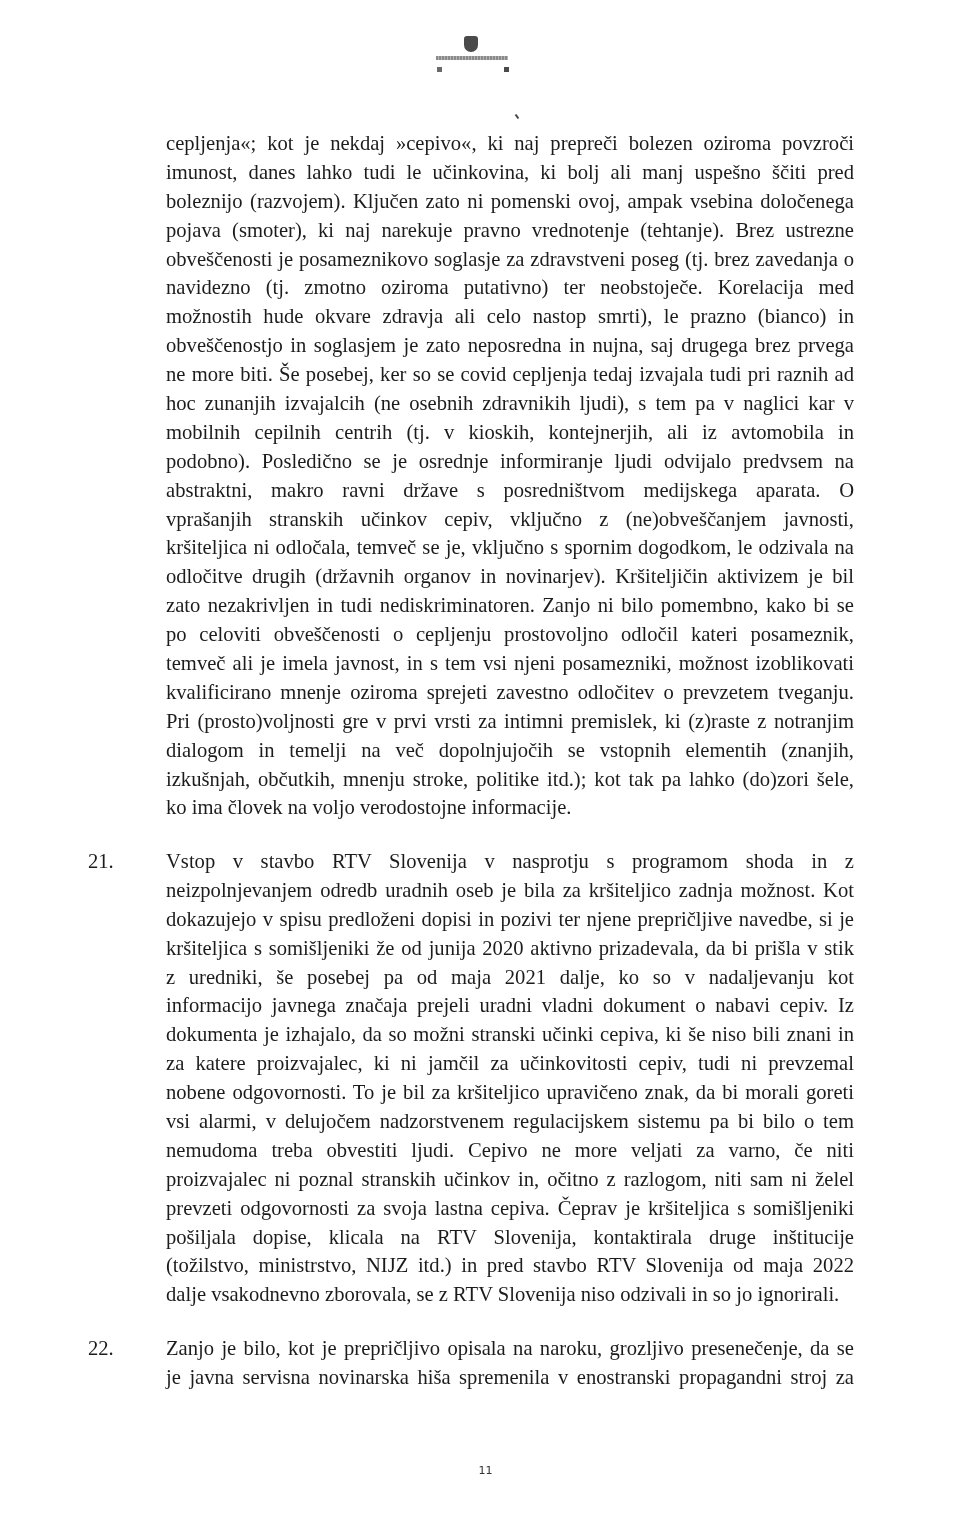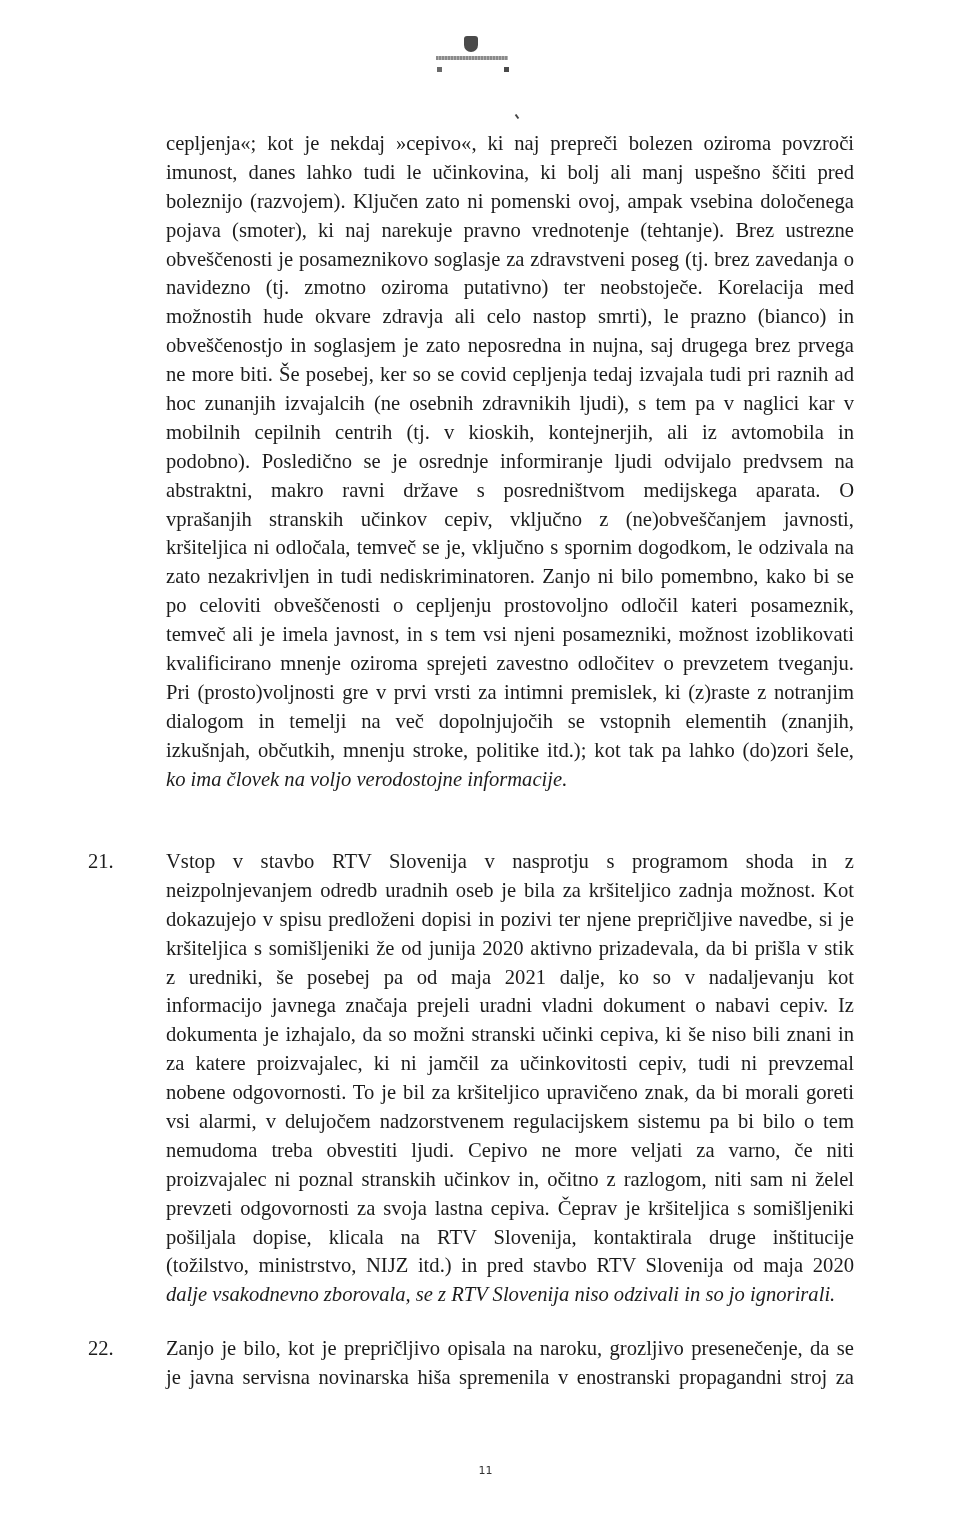--- a/index.html
+++ b/index.html
@@ -18,21 +18,21 @@
     background: repeating-linear-gradient(90deg, #8a8a8a 0 2px, #b5b5b5 2px 3px);
   }
   .dot { position: absolute; top: 31px; width: 5px; height: 5px; background: #6a6a6a; }
   .dot.l { left: 1px; } .dot.r { left: 68px; background: #4a4a4a; }
 
   .block { position: absolute; left: 126px; width: 728px; }
   .line {
     display: block; height: 28.9px; line-height: 28.9px; font-size: 20.6px;
     text-align: justify; text-align-last: justify; white-space: nowrap; margin-left: 40px;
   }
-  .line.last { text-align-last: left; font-style: italic; }
+  .line.last { text-align-last: left; }
   .para-num {
     position: absolute; left: 88px; font-size: 20.6px; line-height: 28.9px;
   }
   .tick { position: absolute; left: 516px; top: 114px; width: 2px; height: 5px; background: #444; transform: rotate(-35deg); }
   .page-number {
     position: absolute; left: 0; width: 971px; top: 1464px; text-align: center;
     font-family: "DejaVu Sans", sans-serif; font-size: 11px; color: #333;
   }
 </style>
 </head>
@@ -55,20 +55,21 @@
     <span class="line">navidezno (tj. zmotno oziroma putativno) ter neobstoječe. Korelacija med</span>
     <span class="line">možnostih hude okvare zdravja ali celo nastop smrti), le prazno (bianco) in</span>
     <span class="line">obveščenostjo in soglasjem je zato neposredna in nujna, saj drugega brez prvega</span>
     <span class="line">ne more biti. Še posebej, ker so se covid cepljenja tedaj izvajala tudi pri raznih ad</span>
     <span class="line">hoc zunanjih izvajalcih (ne osebnih zdravnikih ljudi), s tem pa v naglici kar v</span>
     <span class="line">mobilnih cepilnih centrih (tj. v kioskih, kontejnerjih, ali iz avtomobila in</span>
     <span class="line">podobno). Posledično se je osrednje informiranje ljudi odvijalo predvsem na</span>
     <span class="line">abstraktni, makro ravni države s posredništvom medijskega aparata. O</span>
     <span class="line">vprašanjih stranskih učinkov cepiv, vključno z (ne)obveščanjem javnosti,</span>
     <span class="line">kršiteljica ni odločala, temveč se je, vključno s spornim dogodkom, le odzivala na</span>
+    <span class="line">odločitve drugih (državnih organov in novinarjev). Kršiteljičin aktivizem je bil</span>
     <span class="line">zato nezakrivljen in tudi nediskriminatoren. Zanjo ni bilo pomembno, kako bi se</span>
     <span class="line">po celoviti obveščenosti o cepljenju prostovoljno odločil kateri posameznik,</span>
     <span class="line">temveč ali je imela javnost, in s tem vsi njeni posamezniki, možnost izoblikovati</span>
     <span class="line">kvalificirano mnenje oziroma sprejeti zavestno odločitev o prevzetem tveganju.</span>
     <span class="line">Pri (prosto)voljnosti gre v prvi vrsti za intimni premislek, ki (z)raste z notranjim</span>
     <span class="line">dialogom in temelji na več dopolnjujočih se vstopnih elementih (znanjih,</span>
     <span class="line">izkušnjah, občutkih, mnenju stroke, politike itd.); kot tak pa lahko (do)zori šele,</span>
     <span class="line last">ko ima človek na voljo verodostojne informacije.</span>
   </div>
 
@@ -81,21 +82,21 @@
     <span class="line">z uredniki, še posebej pa od maja 2021 dalje, ko so v nadaljevanju kot</span>
     <span class="line">informacijo javnega značaja prejeli uradni vladni dokument o nabavi cepiv. Iz</span>
     <span class="line">dokumenta je izhajalo, da so možni stranski učinki cepiva, ki še niso bili znani in</span>
     <span class="line">za katere proizvajalec, ki ni jamčil za učinkovitosti cepiv, tudi ni prevzemal</span>
     <span class="line">nobene odgovornosti. To je bil za kršiteljico upravičeno znak, da bi morali goreti</span>
     <span class="line">vsi alarmi, v delujočem nadzorstvenem regulacijskem sistemu pa bi bilo o tem</span>
     <span class="line">nemudoma treba obvestiti ljudi. Cepivo ne more veljati za varno, če niti</span>
     <span class="line">proizvajalec ni poznal stranskih učinkov in, očitno z razlogom, niti sam ni želel</span>
     <span class="line">prevzeti odgovornosti za svoja lastna cepiva. Čeprav je kršiteljica s somišljeniki</span>
     <span class="line">pošiljala dopise, klicala na RTV Slovenija, kontaktirala druge inštitucije</span>
-    <span class="line">(tožilstvo, ministrstvo, NIJZ itd.) in pred stavbo RTV Slovenija od maja 2020</span>
+    <span class="line">(tožilstvo, ministrstvo, NIJZ itd.) in pred stavbo RTV Slovenija od maja 2022</span>
     <span class="line last">dalje vsakodnevno zborovala, se z RTV Slovenija niso odzivali in so jo ignorirali.</span>
   </div>
 
 <span class="para-num" style="top:1334px;">22.</span>
 <div class="block" id="p-22" style="top:1334px;">
     <span class="line">Zanjo je bilo, kot je prepričljivo opisala na naroku, grozljivo presenečenje, da se</span>
     <span class="line">je javna servisna novinarska hiša spremenila v enostranski propagandni stroj za</span>
   </div>
 
 <div class="page-number">11</div>

